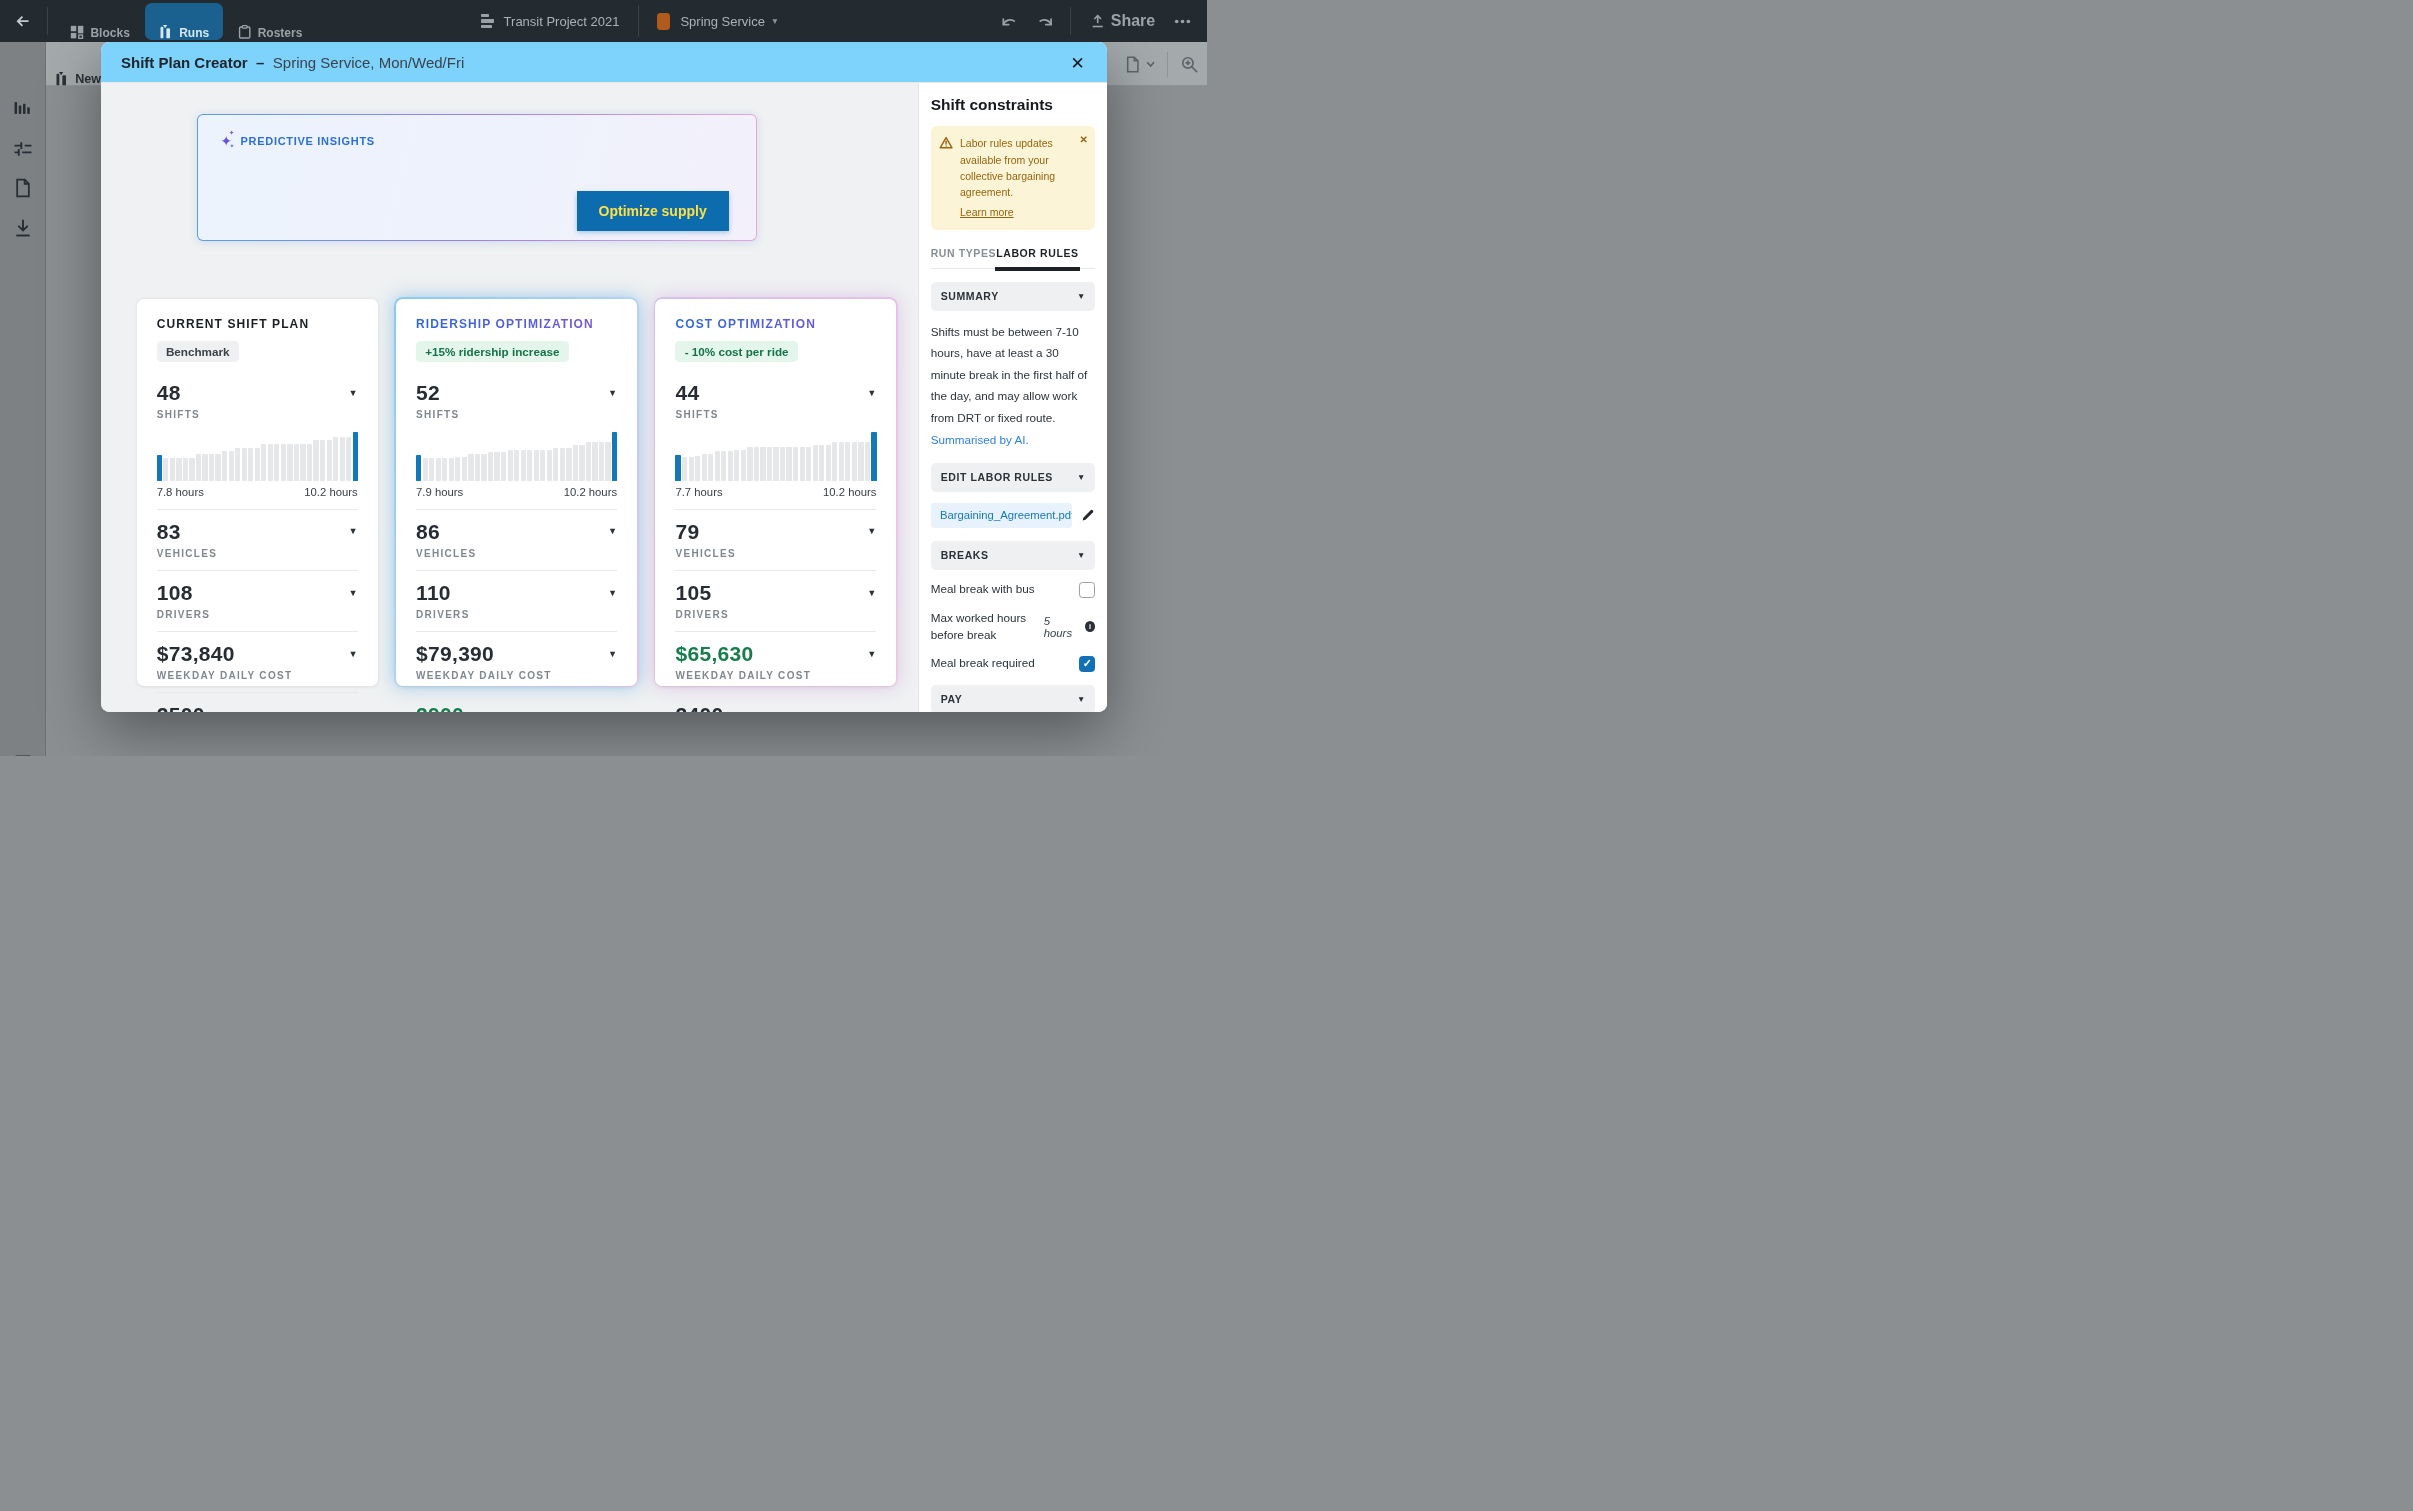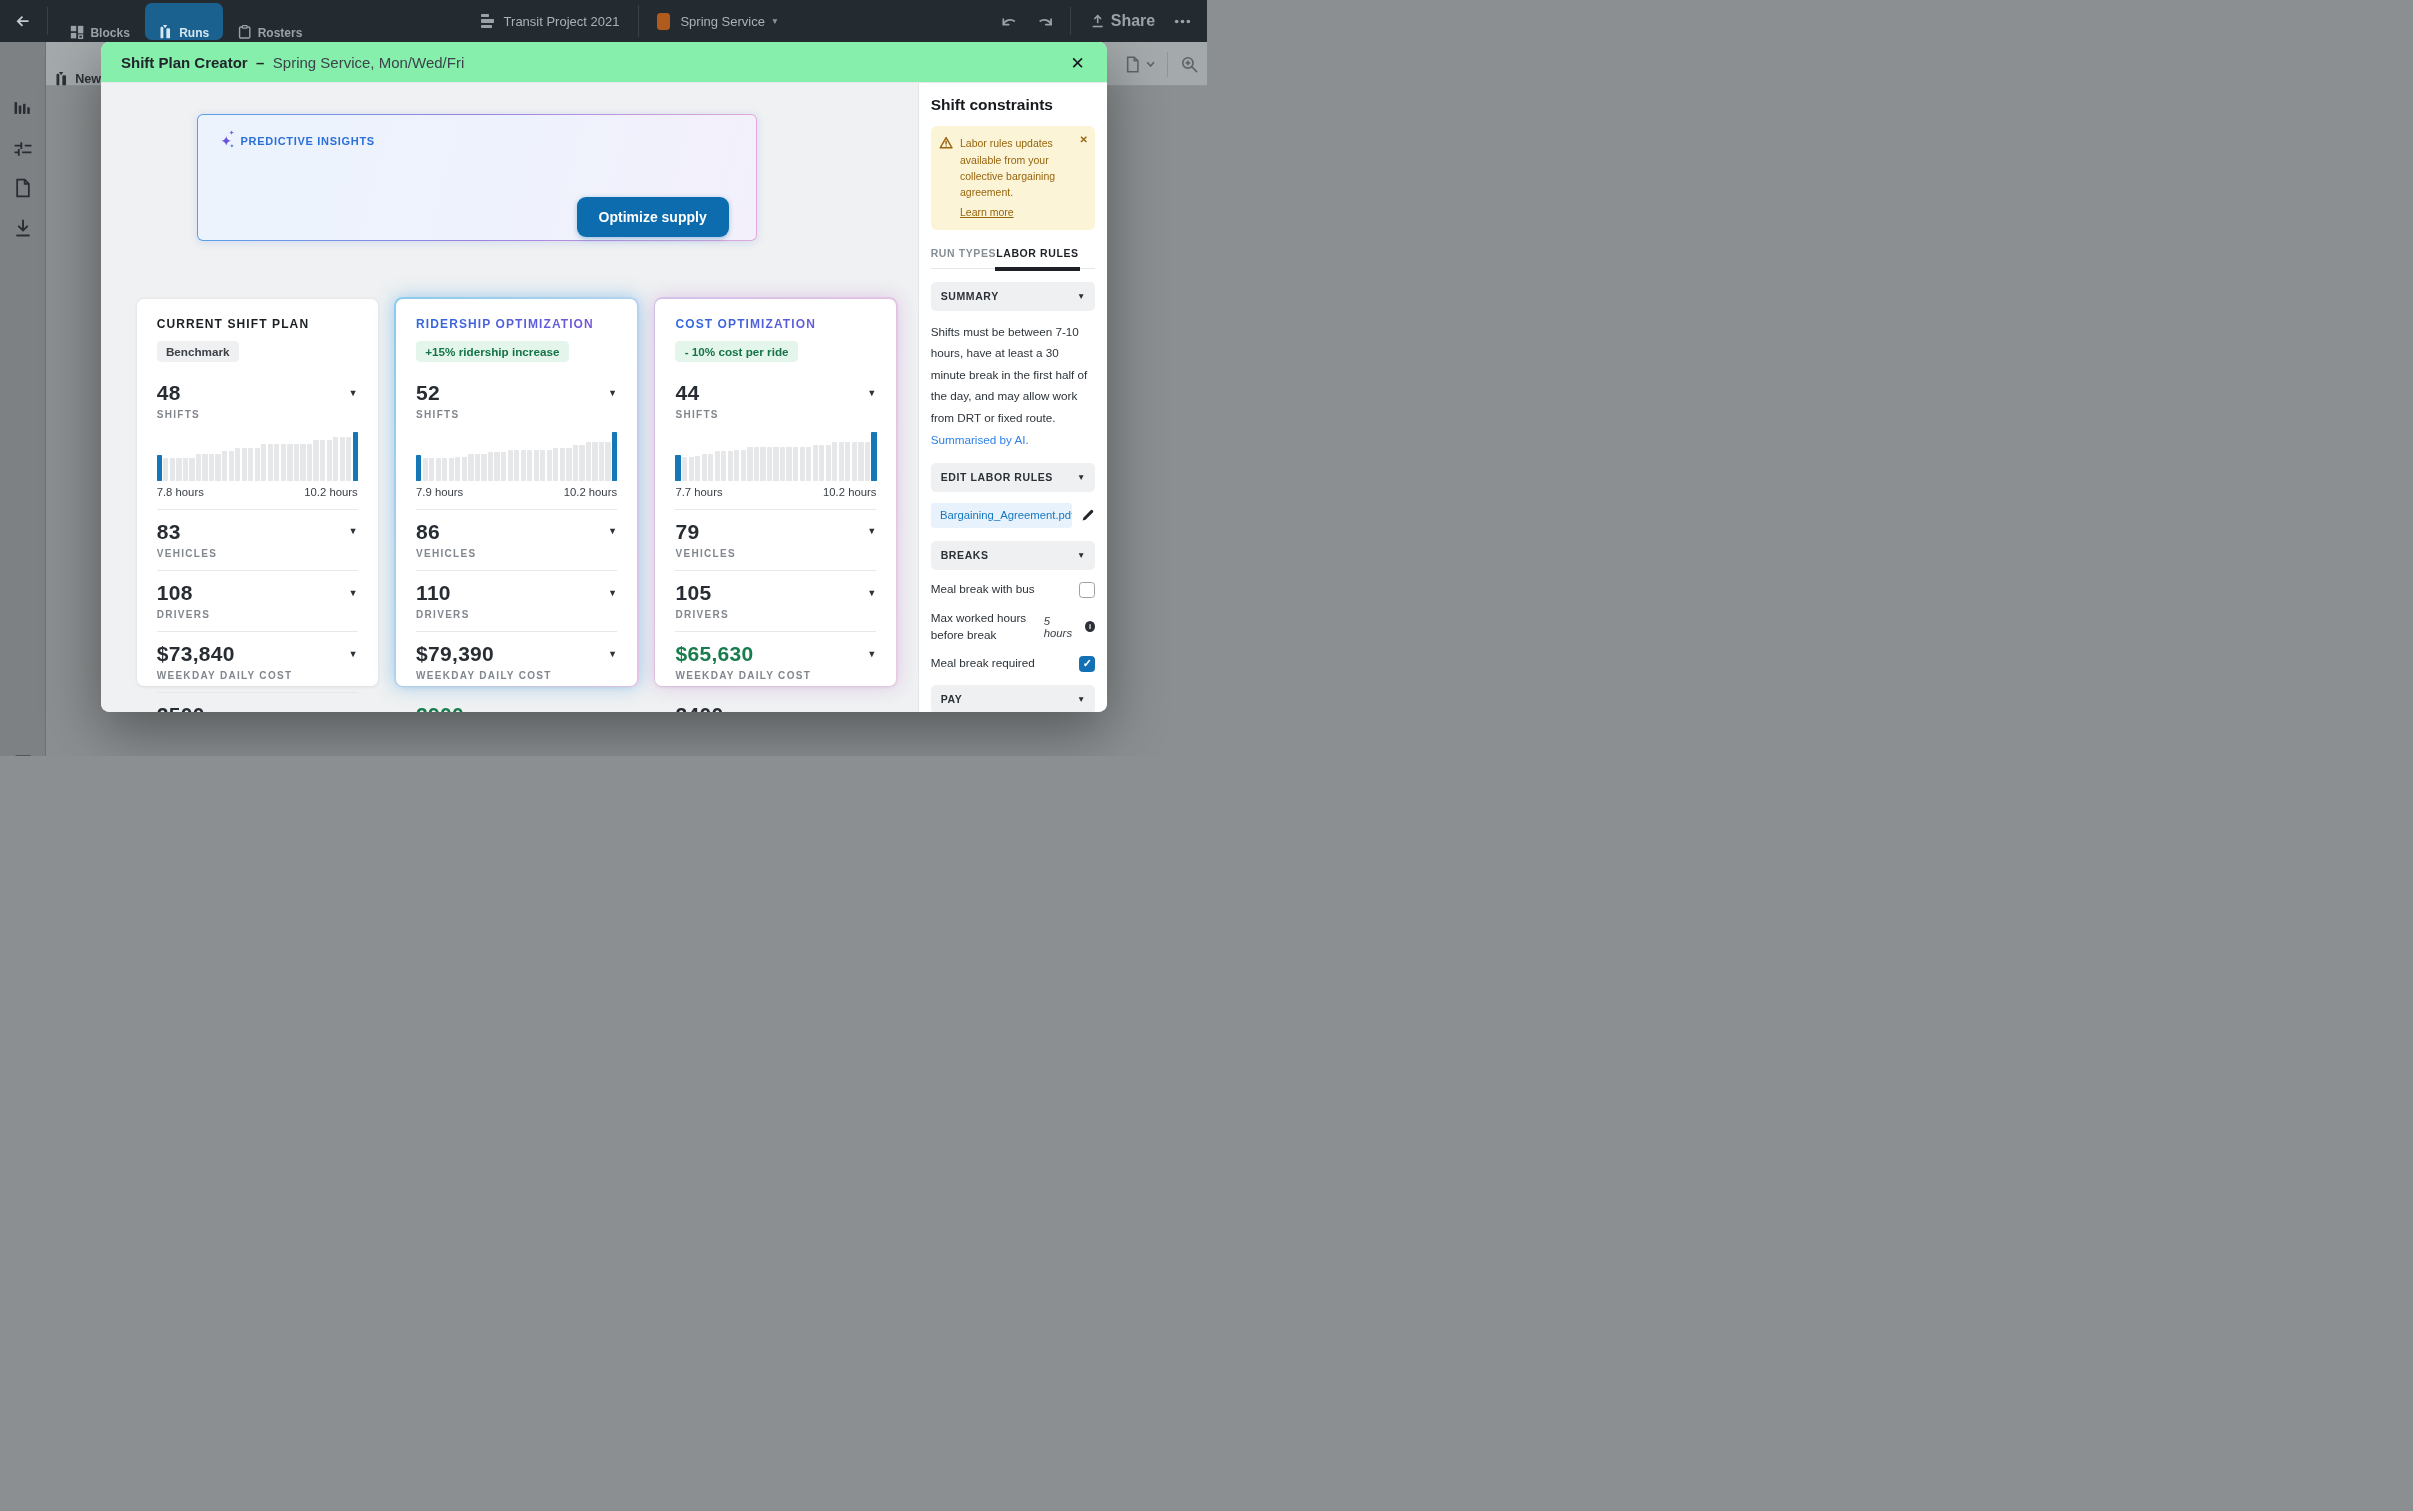--- a/index.html
+++ b/index.html
@@ -39,21 +39,21 @@
   .strip-new { position:absolute; left:7.5px; top:0; height:44px; display:flex; align-items:flex-end; gap:7.5px;
                color:#2b3136; font-size:12.6px; font-weight:700; }
   .strip-right { position:absolute; right:8.4px; top:0; height:44px; display:flex; align-items:center; gap:11.7px;
                  color:#5e6468; }
   .strip-vline { width:0.8px; height:25px; background:#8f9496; }
 
   
   .modal { position:absolute; left:101px; top:42px; width:1006px; height:670px; background:#fff;
            border-radius:8.4px; box-shadow:0 20px 59px rgba(0,0,0,.38); z-index:10; overflow:hidden; }
   .m-header { height:41px; display:flex; align-items:center; padding:0 20px; border-bottom:0.8px solid #e6e8ea;
-              background:#86efac; position:relative; }
+              background:#7dd3fc; position:relative; }
   .m-title { font-size:15px; font-weight:800; color:#21262c; }
   .m-dash { margin:0 8.4px; font-size:15px; font-weight:800; color:#21262c; }
   .m-subtitle { font-size:15px; color:#3c434a; }
   .m-close { position:absolute; right:18.4px; top:10px; font-size:17px; color:#16191d; cursor:pointer;
              width:22px; height:22px; display:flex; align-items:center; justify-content:center; }
   .m-body { display:flex; height:629px; }
   .m-main { width:817px; background:#eff1f2; position:relative; }
 
   
   .insight-wrap { position:absolute; left:96px; top:31px; width:560px; height:127px; border-radius:5.9px;
@@ -62,22 +62,22 @@
   .insight { width:100%; height:100%; border-radius:5px; position:relative;
              background:linear-gradient(105deg,#ecf3fd 0%,#eef2fc 55%,#f3f0fb 100%); padding:18.4px 22px; }
   .ins-label-row { display:flex; align-items:center; gap:8.4px; }
   .sparkle { color:#6a54d8; font-size:14.2px; line-height:1; position:relative; }
   .sparkle small { position:absolute; font-size:6.7px; left:8.4px; top:-3.4px; color:#7e5ee0; }
   .sparkle em  { position:absolute; font-size:5.9px; left:9.2px; top:10px; color:#5a6fe0; font-style:normal; }
   .ins-label { color:#2b6fd9; font-size:11px; font-weight:800; letter-spacing:0.7px; }
   .ins-text { margin-top:10px; font-size:14.7px; font-weight:700; line-height:1.45; width:494px;
               background:linear-gradient(90deg,#2660cc 0%,#3a63d0 45%,#8a49ce 100%);
               -webkit-background-clip:text; background-clip:text; color:transparent; }
-  .ins-btn { position:absolute; right:27px; bottom:3px; background:#0d6cae; color:#ffffff; border:none;
-             font-family:inherit; font-size:14px; font-weight:700; padding:11.7px 22px; border-radius:9px;
+  .ins-btn { position:absolute; right:27px; bottom:9px; background:#0d6cae; color:#fde047; border:none;
+             font-family:inherit; font-size:14px; font-weight:700; padding:11.7px 22px; border-radius:0;
              cursor:pointer; box-shadow:0 1.7px 5px rgba(13,108,174,.35); }
 
   
   .cards { position:absolute; left:34px; top:214px; display:flex; gap:15px; }
   .card-shell { border-radius:8.4px; padding:1.7px; }
   .card-shell.glow-blue { background:linear-gradient(120deg,#8ed0f2,#bcd9f5 55%,#eec9ec);
                           box-shadow:0 0 18.4px rgba(90,170,230,.55); }
   .card-shell.glow-pink { background:linear-gradient(120deg,#d9c6ef,#ecc9e9 60%,#f0d2e8);
                           box-shadow:0 0 18.4px rgba(205,150,220,.45); }
   .card-shell.glow-none { padding:1.7px; background:transparent; }

